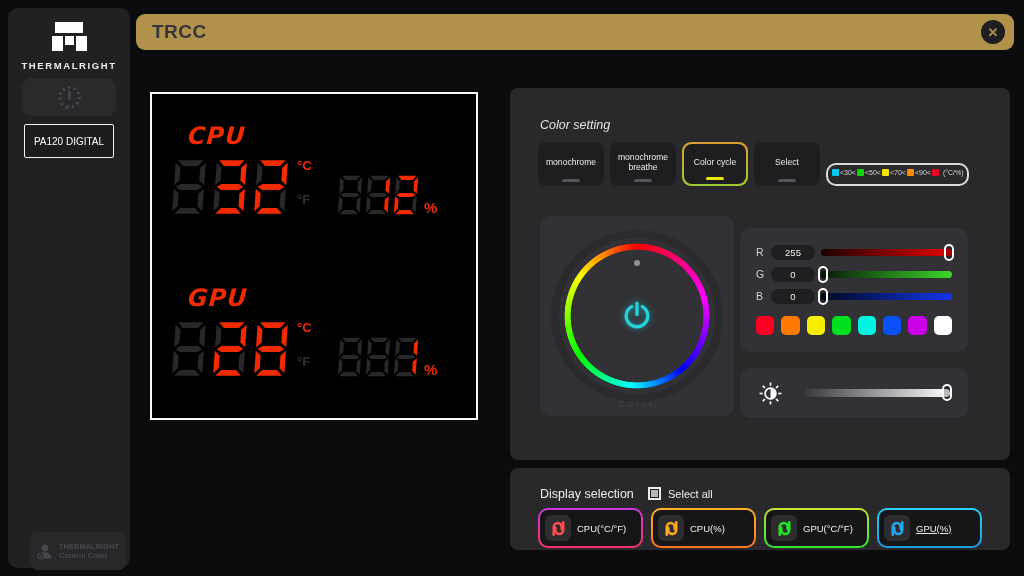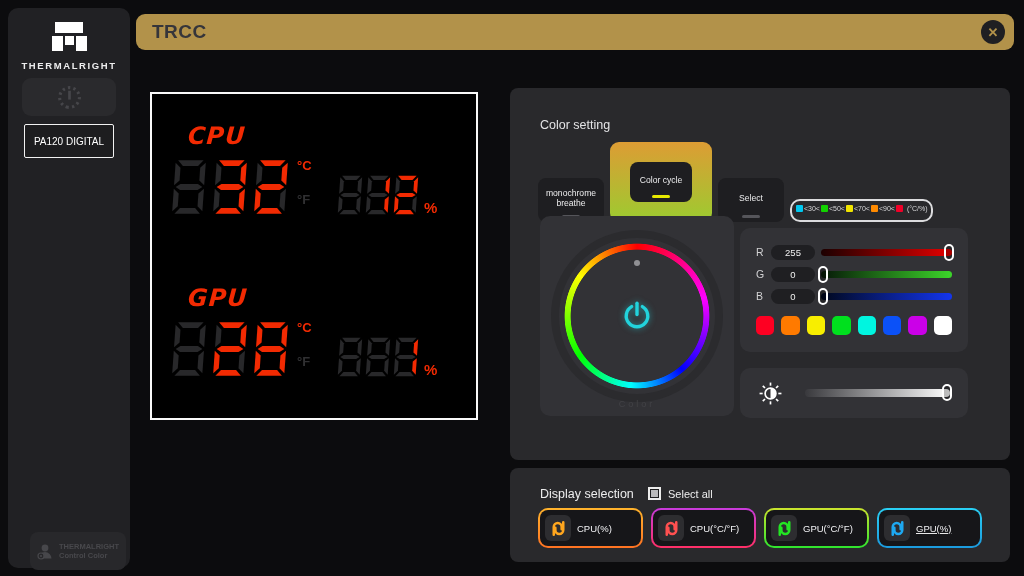--- a/index.html
+++ b/index.html
@@ -39,29 +39,29 @@
          letter-spacing:1px;font-family:"DejaVu Sans",sans-serif;transform:skewX(-4deg);}
   .seg-line{display:flex;align-items:flex-end;}
   .seg-group{display:flex;gap:3px;transform:skewX(-4deg);}
   .units{height:58px;width:36px;margin:0 4px 0 7px;display:flex;flex-direction:column;justify-content:space-between;}
   .unit-c{font-size:13px;font-weight:bold;}
   .unit-f{font-size:13px;font-weight:bold;margin-bottom:9px;}
   .pct{font-size:15px;font-weight:bold;margin-left:5px;}
 
   
   .color-panel{position:absolute;left:510px;top:88px;width:500px;height:372px;background:#29292c;border-radius:8px;}
-  .panel-title{position:absolute;left:30px;top:30px;font-size:12.5px;color:#e4e4e6;}
+  .panel-title{position:absolute;left:30px;top:30px;font-size:12.5px;color:#e4e4e6;font-style:italic;}
 
   .modes{position:absolute;left:28px;top:54px;display:flex;align-items:flex-end;gap:6px;}
   .modes-plain{display:flex;align-items:flex-end;gap:6px;}
   .mode-btn{width:66px;height:44px;background:#1e1e21;border-radius:8px;display:flex;flex-direction:column;
          align-items:center;justify-content:center;padding:3px 2px 4px;}
   .mode-btn .lbl{flex:1;display:flex;align-items:center;text-align:center;font-size:8.6px;line-height:10px;color:#ededee;}
   .mode-btn .dash{width:18px;height:3px;border-radius:2px;background:#55555a;margin-top:1px;}
-  .mode-sel{padding:20px;border-radius:9px;background:linear-gradient(180deg,#dd9c34,#9ccc30);}
+  .mode-sel{padding:2px;border-radius:9px;background:linear-gradient(180deg,#dd9c34,#9ccc30);}
   .mode-sel .mode-btn{width:62px;height:40px;}
   .mode-sel .dash{background:#e8ea00;}
   .modes-group{border:2px solid #dcdcde;border-radius:10px;padding:1px 3px 3px;}
   .legend{display:flex;align-items:center;justify-content:center;height:13px;margin-bottom:2px;}
   .legend .sq{width:7px;height:7px;border-radius:1px;margin:0 1px;}
   .legend .tx{font-size:7px;color:#d6d6d8;}
   .legend .sfx{font-size:7px;color:#d6d6d8;margin-left:3px;}
   .modes-group-row{display:flex;gap:6px;}
 
   .wheel-panel{position:absolute;left:30px;top:128px;width:194px;height:200px;background:#323236;border-radius:10px;}
@@ -83,21 +83,21 @@
   .thumb{position:absolute;top:-5px;width:10px;height:17px;border:2px solid #fff;border-radius:5px;background:rgba(0,0,0,.25);}
   .swatches{display:flex;gap:7px;margin-top:9px;}
   .swatch{width:19px;height:19px;border-radius:5px;}
 
   .bright-panel{position:absolute;left:230px;top:280px;width:228px;height:50px;background:#323236;border-radius:10px;
        display:flex;align-items:center;padding:0 18px;}
   .bright-track{position:relative;flex:1;height:8px;border-radius:4px;margin-left:22px;
        background:linear-gradient(90deg,#39393d,#ffffff);}
 
   
-  .bottom-panel{position:absolute;left:510px;top:468px;width:500px;height:94px;background:#29292c;border-radius:8px;}
+  .bottom-panel{position:absolute;left:510px;top:468px;width:500px;height:82px;background:#29292c;border-radius:8px;}
   .sel-title{position:absolute;left:30px;top:19px;font-size:12.5px;color:#ededee;}
   .checkbox{position:absolute;left:138px;top:19px;width:13px;height:13px;border:2px solid #ececec;background:#1c1c1e;
        display:flex;align-items:center;justify-content:center;}
   .checkbox .in{width:7px;height:7px;background:#b9b9bb;}
   .checkbox-label{position:absolute;left:158px;top:20px;font-size:11px;color:#ededee;}
   .options{position:absolute;left:28px;top:40px;display:flex;gap:8px;}
   .opt-border{padding:2px;border-radius:10px;}
   .opt{width:101px;height:36px;background:#161619;border-radius:8px;display:flex;align-items:center;padding:0 5px;}
   .opt .tile{width:26px;height:26px;background:#2d2d30;border-radius:6px;display:flex;align-items:center;justify-content:center;margin-right:6px;}
   .opt .olbl{font-size:9.5px;color:#f2f2f4;white-space:nowrap;}
@@ -280,20 +280,24 @@
           <span class="pct" style="color: rgb(242, 42, 2);">%</span>
         </div>
       </div>
     </section>
 
   <section class="color-panel">
     <div class="panel-title">Color setting</div>
 
     <div class="modes">
       <div class="modes-plain" id="modes-plain">
+          <div class="mode-btn">
+            <div class="lbl">monochrome</div>
+            <div class="dash"></div>
+          </div>
           <div class="mode-btn">
             <div class="lbl">monochrome breathe</div>
             <div class="dash"></div>
           </div>
           <div class="mode-sel">
             <div class="mode-btn">
               <div class="lbl">Color cycle</div>
               <div class="dash"></div>
             </div>
           </div>
@@ -388,42 +392,42 @@
     </div>
   </section>
 
   <section class="bottom-panel">
     <div class="sel-title">Display selection</div>
     <div class="checkbox">
         <div class="in"></div>
       </div>
     <div class="checkbox-label">Select all</div>
     <div class="options" id="options-row">
+        <div class="opt-border" style="background: linear-gradient(rgb(201, 59, 221), rgb(255, 47, 102));">
+          <div class="opt">
+            <div class="tile">
+              <svg viewBox="0 0 24 24" width="19" height="19">
+                <path d="M6 20 V10 a5 5 0 0 1 10 0 v3" fill="none" stroke="#ff5050" stroke-width="3.2" stroke-linecap="round"></path>
+                <path d="M18 4 V14 a5 5 0 0 1 -10 0 v-3" fill="none" stroke="#ff5050" stroke-width="3.2" stroke-linecap="round"></path>
+              </svg>
+            </div>
+            <span class="olbl">CPU(°C/°F)</span>
+          </div>
+        </div>
         <div class="opt-border" style="background: linear-gradient(rgb(255, 179, 44), rgb(255, 114, 34));">
           <div class="opt">
             <div class="tile">
               <svg viewBox="0 0 24 24" width="19" height="19">
                 <path d="M6 20 V10 a5 5 0 0 1 10 0 v3" fill="none" stroke="#ffa61e" stroke-width="3.2" stroke-linecap="round"></path>
                 <path d="M18 4 V14 a5 5 0 0 1 -10 0 v-3" fill="none" stroke="#ffa61e" stroke-width="3.2" stroke-linecap="round"></path>
               </svg>
             </div>
             <span class="olbl">CPU(%)</span>
           </div>
         </div>
-        <div class="opt-border" style="background: linear-gradient(rgb(201, 59, 221), rgb(255, 47, 102));">
-          <div class="opt">
-            <div class="tile">
-              <svg viewBox="0 0 24 24" width="19" height="19">
-                <path d="M6 20 V10 a5 5 0 0 1 10 0 v3" fill="none" stroke="#ff5050" stroke-width="3.2" stroke-linecap="round"></path>
-                <path d="M18 4 V14 a5 5 0 0 1 -10 0 v-3" fill="none" stroke="#ff5050" stroke-width="3.2" stroke-linecap="round"></path>
-              </svg>
-            </div>
-            <span class="olbl">CPU(°C/°F)</span>
-          </div>
-        </div>
         <div class="opt-border" style="background: linear-gradient(rgb(203, 228, 46), rgb(46, 229, 46)); text-align: center;">
           <div class="opt">
             <div class="tile">
               <svg viewBox="0 0 24 24" width="19" height="19">
                 <path d="M6 20 V10 a5 5 0 0 1 10 0 v3" fill="none" stroke="#23e523" stroke-width="3.2" stroke-linecap="round"></path>
                 <path d="M18 4 V14 a5 5 0 0 1 -10 0 v-3" fill="none" stroke="#23e523" stroke-width="3.2" stroke-linecap="round"></path>
               </svg>
             </div>
             <span class="olbl">GPU(°C/°F)</span>
           </div>

